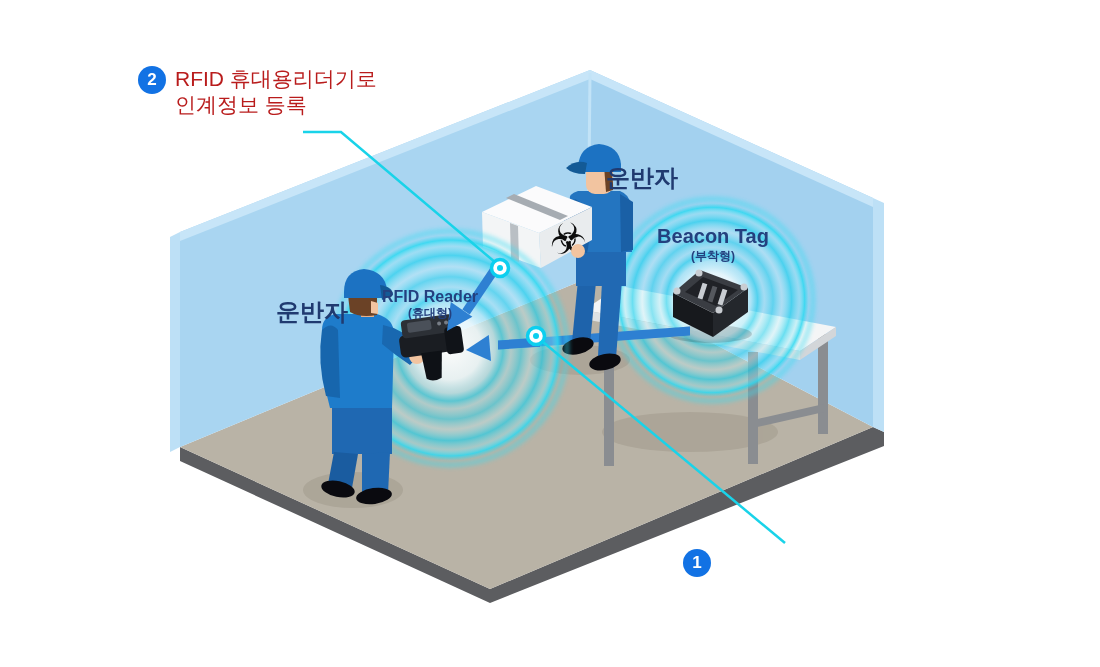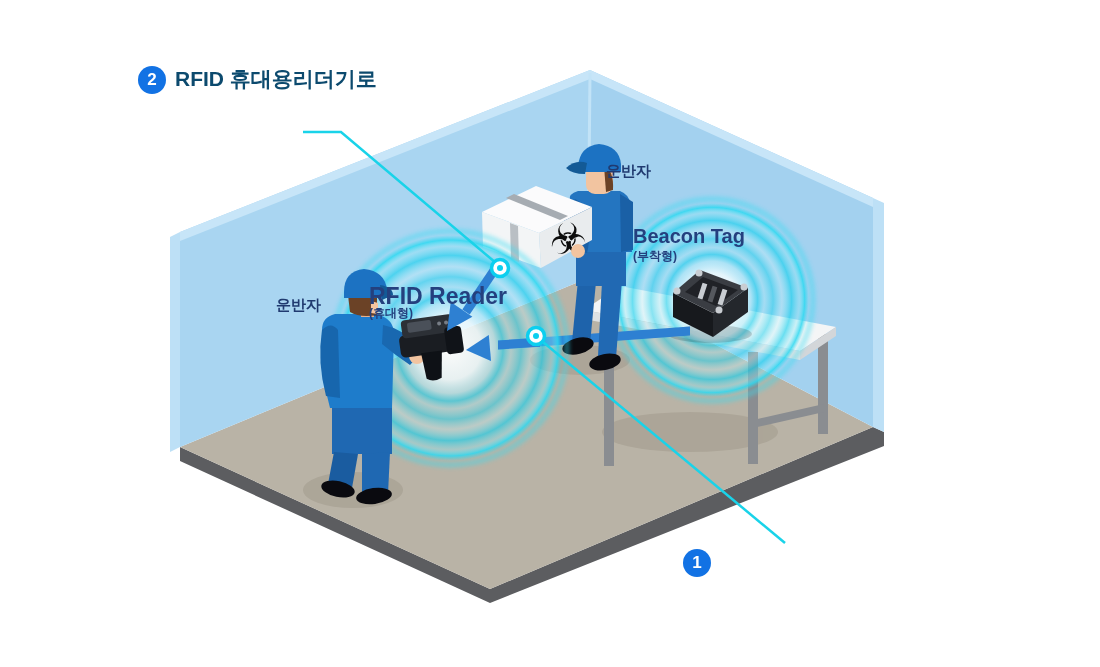--- a/index.html
+++ b/index.html
@@ -3,23 +3,23 @@
 <meta charset="utf-8">
 <style>
   html,body{margin:0;padding:0;background:#ffffff;}
   #stage{position:relative;width:1100px;height:667px;background:#ffffff;overflow:hidden;
          font-family:"Liberation Sans","DejaVu Sans",sans-serif;}
   #scene{position:absolute;left:0;top:0;}
   .overlay{position:absolute;white-space:nowrap;}
   .callout{display:flex;align-items:flex-start;}
   .badge{width:28px;height:28px;border-radius:50%;background:#1272E4;color:#ffffff;
          font-size:17px;font-weight:bold;line-height:28px;text-align:center;flex:0 0 28px;}
-  .callout-text{margin-left:9px;color:#0c4a6e;font-size:21px;font-weight:bold;line-height:26px;}
-  .person-label{color:#203A70;font-size:15px;font-weight:bold;}
-  .device-label{text-align:left;color:#24407E;}
+  .callout-text{margin-left:9px;color:#b91c1c;font-size:21px;font-weight:normal;line-height:26px;}
+  .person-label{color:#203A70;font-size:24px;font-weight:bold;}
+  .device-label{text-align:center;color:#24407E;}
   .device-label .t1{font-size:20px;font-weight:bold;line-height:23px;}
   .device-label .t2{font-size:12px;font-weight:bold;line-height:16px;}
 </style>
 </head>
 <body>
 
 <div id="stage">
 
 <svg id="scene" width="1100" height="667" viewBox="0 0 1100 667">
   <defs>
@@ -186,36 +186,37 @@
   <g>
     <circle cx="536" cy="336" r="8.5" fill="#ffffff" stroke="#0CCFEF" stroke-width="3.5"></circle>
     <circle cx="536" cy="336" r="3" fill="#0CCFEF"></circle>
   </g>
 </svg>
 
 <div class="overlay callout" style="left:138px;top:66px;">
   <div class="badge">2</div>
   <div class="callout-text">
     <div>RFID 휴대용리더기로</div>
+    <div>인계정보 등록</div>
   </div>
 </div>
 
 <div class="overlay callout" style="left:683px;top:549px;">
   <div class="badge">1</div>
   <div class="callout-text">
   </div>
 </div>
 
 <div class="overlay person-label" style="left:606px;top:162px;">운반자</div>
 
 <div class="overlay person-label" style="left:276px;top:296px;">운반자</div>
 
 <div class="overlay device-label" style="left:633px;top:225px;width:160px;">
   <div class="t1">Beacon Tag</div>
   <div class="t2">(부착형)</div>
 </div>
 
 <div class="overlay device-label" style="left:369px;top:287px;width:122px;">
-  <div class="t1" style="font-size:23px;line-height:19px;">RFID Reader</div>
+  <div class="t1" style="font-size:16px;line-height:19px;">RFID Reader</div>
   <div class="t2" style="font-size:12px;line-height:15px;">(휴대형)</div>
 </div>
 
 </div>
 
 </body></html>

